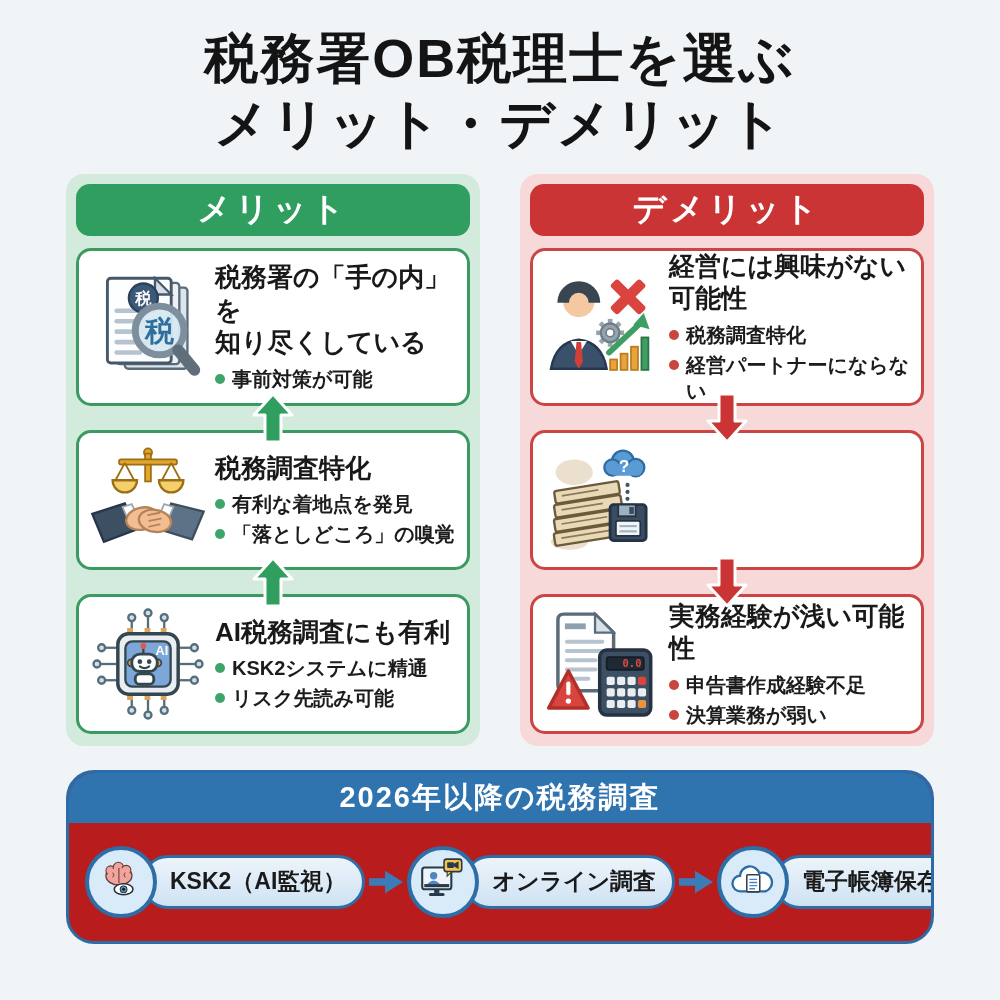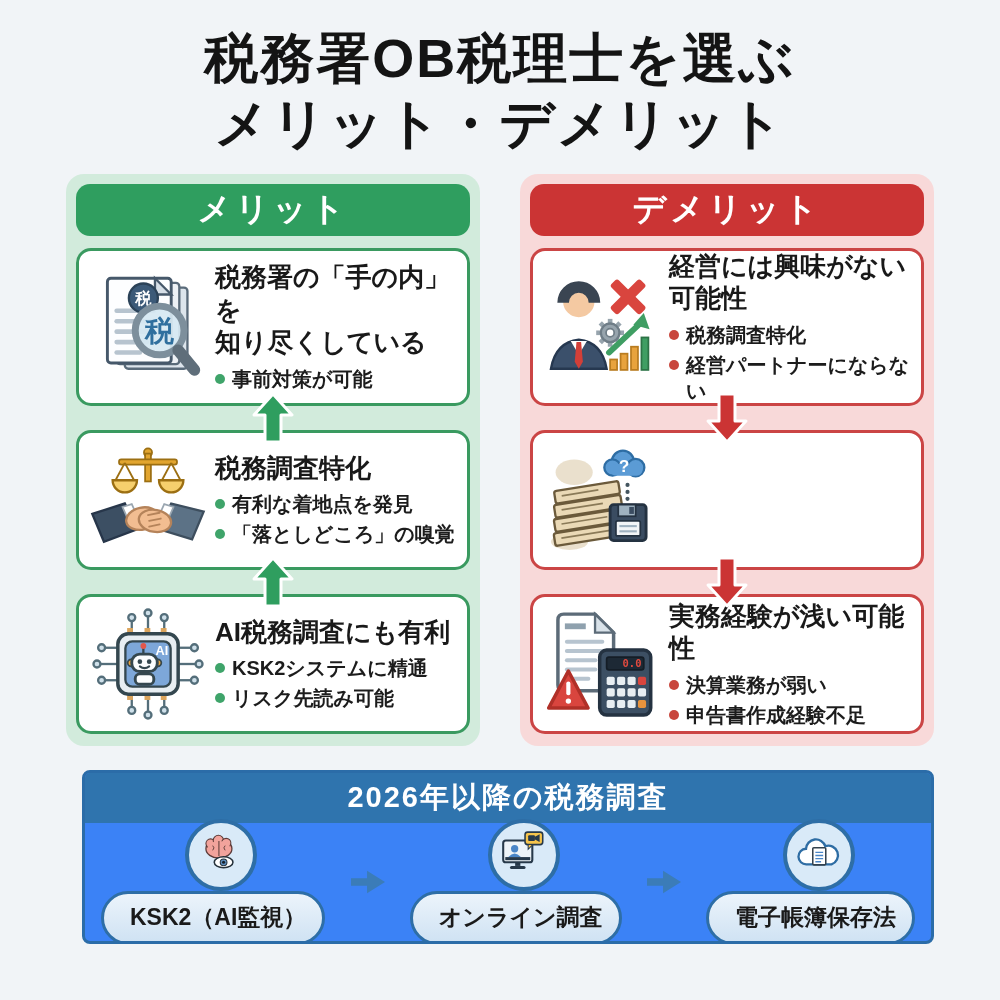--- a/index.html
+++ b/index.html
@@ -51,33 +51,32 @@
   .bullet-text { font-size:20px; font-weight:700; line-height:1.3; color:#1c1c1c; }
 
   .connector { height:24px; position:relative; }
   .connector svg {
     position:absolute; left:50%; top:50%; transform:translate(-50%,-50%);
     width:44px; height:54px; z-index:3;
   }
 
   
   .timeline {
-    margin-top:24px; border:3px solid #2b6ca8; border-radius:8px; background:#3b82f6;
+    margin-top:24px; border:3px solid #2b6ca8; border-radius:28px; background:#b91c1c;
     overflow:hidden;
-    margin-left:16px;
   }
   .timeline-header {
     background:#2f74ae; color:#ffffff; height:50px; display:flex; align-items:center;
     justify-content:center; font-size:29px; font-weight:800; letter-spacing:2px;
   }
   .timeline-body {
     height:118px; display:flex; align-items:center; justify-content:space-between;
     padding:0 16px;
   }
-  .flow-item { display:flex; align-items:center;flex-direction:column; }
+  .flow-item { display:flex; align-items:center; }
   .flow-circle {
     width:72px; height:72px; border-radius:50%; background:#d9eaf8; border:4px solid #2e6ea6;
     display:flex; align-items:center; justify-content:center; position:relative; z-index:2;
     margin-right:-16px; flex:0 0 auto;
   }
   .flow-circle svg { width:52px; height:52px; }
   .flow-pill {
     height:54px; border:3px solid #2e6ea6; border-radius:27px;
     background:linear-gradient(#ecf4fb,#cfe2f3);
     display:flex; align-items:center; padding:0 16px 0 26px;
@@ -401,25 +400,25 @@
           </svg>
         </div>
         <div class="card-text">
           <div class="card-title">
             <div class="t">実務経験が浅い可能性</div>
             <div class="t"></div>
           </div>
           <ul class="bullets">
             <li>
                 <span class="dot"></span>
+                <span class="bullet-text">申告書作成経験不足</span>
+              </li>
+            <li>
+                <span class="dot"></span>
                 <span class="bullet-text">決算業務が弱い</span>
-              </li>
-            <li>
-                <span class="dot"></span>
-                <span class="bullet-text">申告書作成経験不足</span>
               </li>
           </ul>
         </div>
       </div>
     </section>
   </div>
 
   <section class="timeline">
     <div class="timeline-header">2026年以降の税務調査</div>
     <div class="timeline-body">

